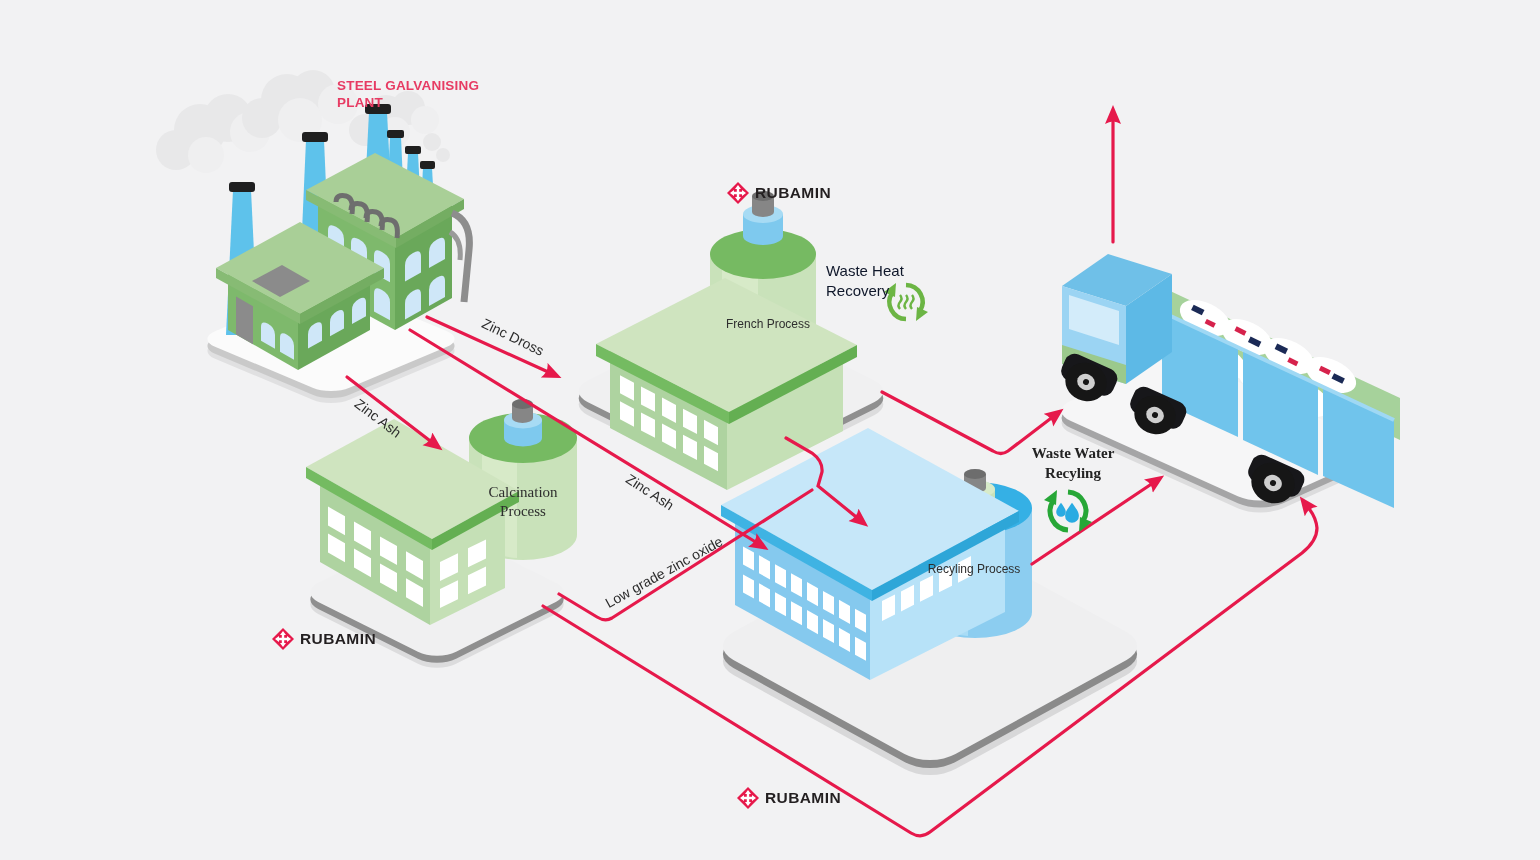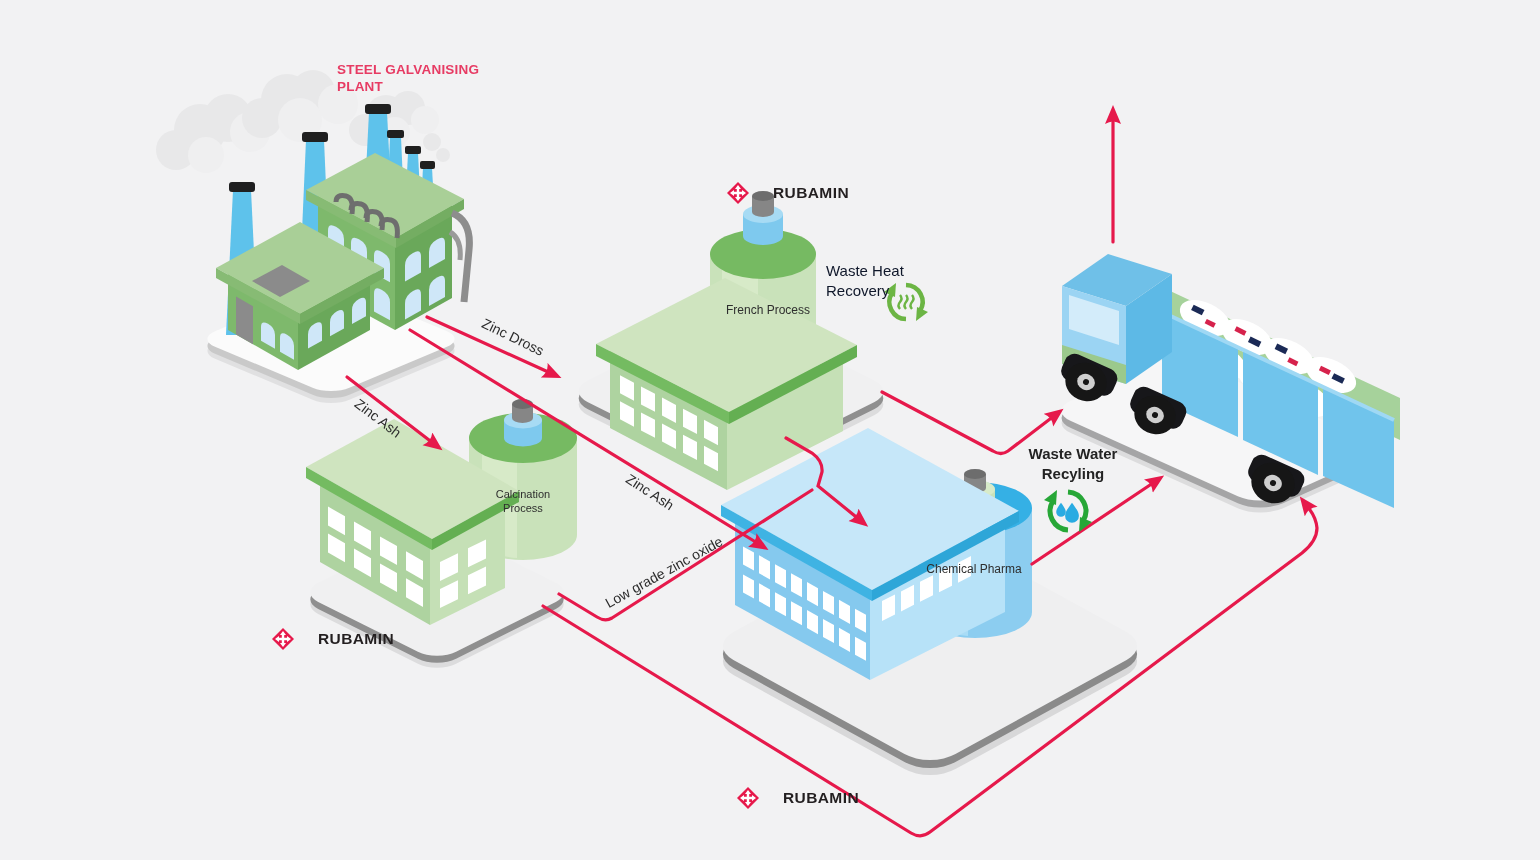--- a/index.html
+++ b/index.html
@@ -3,27 +3,27 @@
 <meta charset="utf-8">
 <style>
   html,body{margin:0;padding:0;background:#f2f2f3;}
   #stage{position:relative;width:1540px;height:860px;background:#f2f2f3;overflow:hidden;
          font-family:"Liberation Sans",sans-serif;}
   #scene{position:absolute;left:0;top:0;}
   .lbl{position:absolute;color:#2b2b2b;white-space:pre-line;line-height:1.3;}
   .rot{transform-origin:center center;}
   .center{transform:translate(-50%,-50%);}
   .flowlbl{font-size:14px;color:#2c2c2c;}
-  .title-red{color:#e73b63;font-weight:bold;font-size:13.5px;line-height:1.25;letter-spacing:.2px;}
+  .title-red{color:#e73b63;font-weight:bold;font-size:13.5px;line-height:1.25;letter-spacing:.2px;margin-top:16px;}
   .paragraph{font-size:15px;color:#232323;line-height:1.4;}
   .note{font-size:15px;color:#0f172a;line-height:1.3;}
-  .note-bold{font-size:15px;color:#232323;line-height:1.3;font-weight:700;text-align:center;}
+  .note-bold{font-size:15px;color:#232323;line-height:1.3;font-weight:700;text-align:center;font-family:Liberation Serif, serif;}
   .tanklbl{font-size:12px;color:#2e2e2e;text-align:center;line-height:1.25;}
-  .tanklbl.small{font-size:11px;}
-  .brandrow{position:absolute;display:flex;align-items:center;gap:24px;}
+  .tanklbl.small{font-size:15px;font-family:Liberation Serif, serif;}
+  .brandrow{position:absolute;display:flex;align-items:center;gap:6px;}
   .brandtxt{font-size:15.5px;font-weight:700;letter-spacing:.4px;color:#231f20;}
 </style>
 </head>
 <body>
 
 <div id="stage">
 
 <svg id="scene" width="1540" height="860" viewBox="0 0 1540 860">
   <defs>
     <marker id="ah" markerUnits="userSpaceOnUse" markerWidth="22" markerHeight="18" refX="2" refY="8" orient="auto">
@@ -403,26 +403,26 @@
 <div class="lbl title-red" style="left:337px;top:62px;">STEEL GALVANISING
 PLANT</div>
 
 
 <div class="lbl note" style="left:826px;top:261px;">Waste Heat
 Recovery</div>
 
 <div class="lbl note-bold" style="left:1010px;top:444px;width:126px;">Waste Water
 Recyling</div>
 
-<div class="lbl tanklbl center" style="left:768px;top:310px;">French Process</div>
+<div class="lbl tanklbl center" style="left:768px;top:324px;">French Process</div>
 
 <div class="lbl tanklbl small center" style="left:523px;top:502px;">Calcination
 Process</div>
 
-<div class="lbl tanklbl center" style="left:974px;top:569px;">Chemical Pharma</div>
+<div class="lbl tanklbl center" style="left:974px;top:569px;">Recyling Process</div>
 
 <div class="lbl flowlbl rot" style="left:513px;top:337px;transform:translate(-50%,-50%) rotate(26deg);">Zinc Dross</div>
 
 <div class="lbl flowlbl rot" style="left:378px;top:418px;transform:translate(-50%,-50%) rotate(37deg);">Zinc Ash</div>
 
 <div class="lbl flowlbl rot" style="left:650px;top:492px;transform:translate(-50%,-50%) rotate(33deg);">Zinc Ash</div>
 
 <div class="lbl flowlbl rot" style="left:664px;top:572px;transform:translate(-50%,-50%) rotate(-29deg);">Low grade zinc oxide</div>
 
 <div class="brandrow" style="left:727px;top:182px;">

